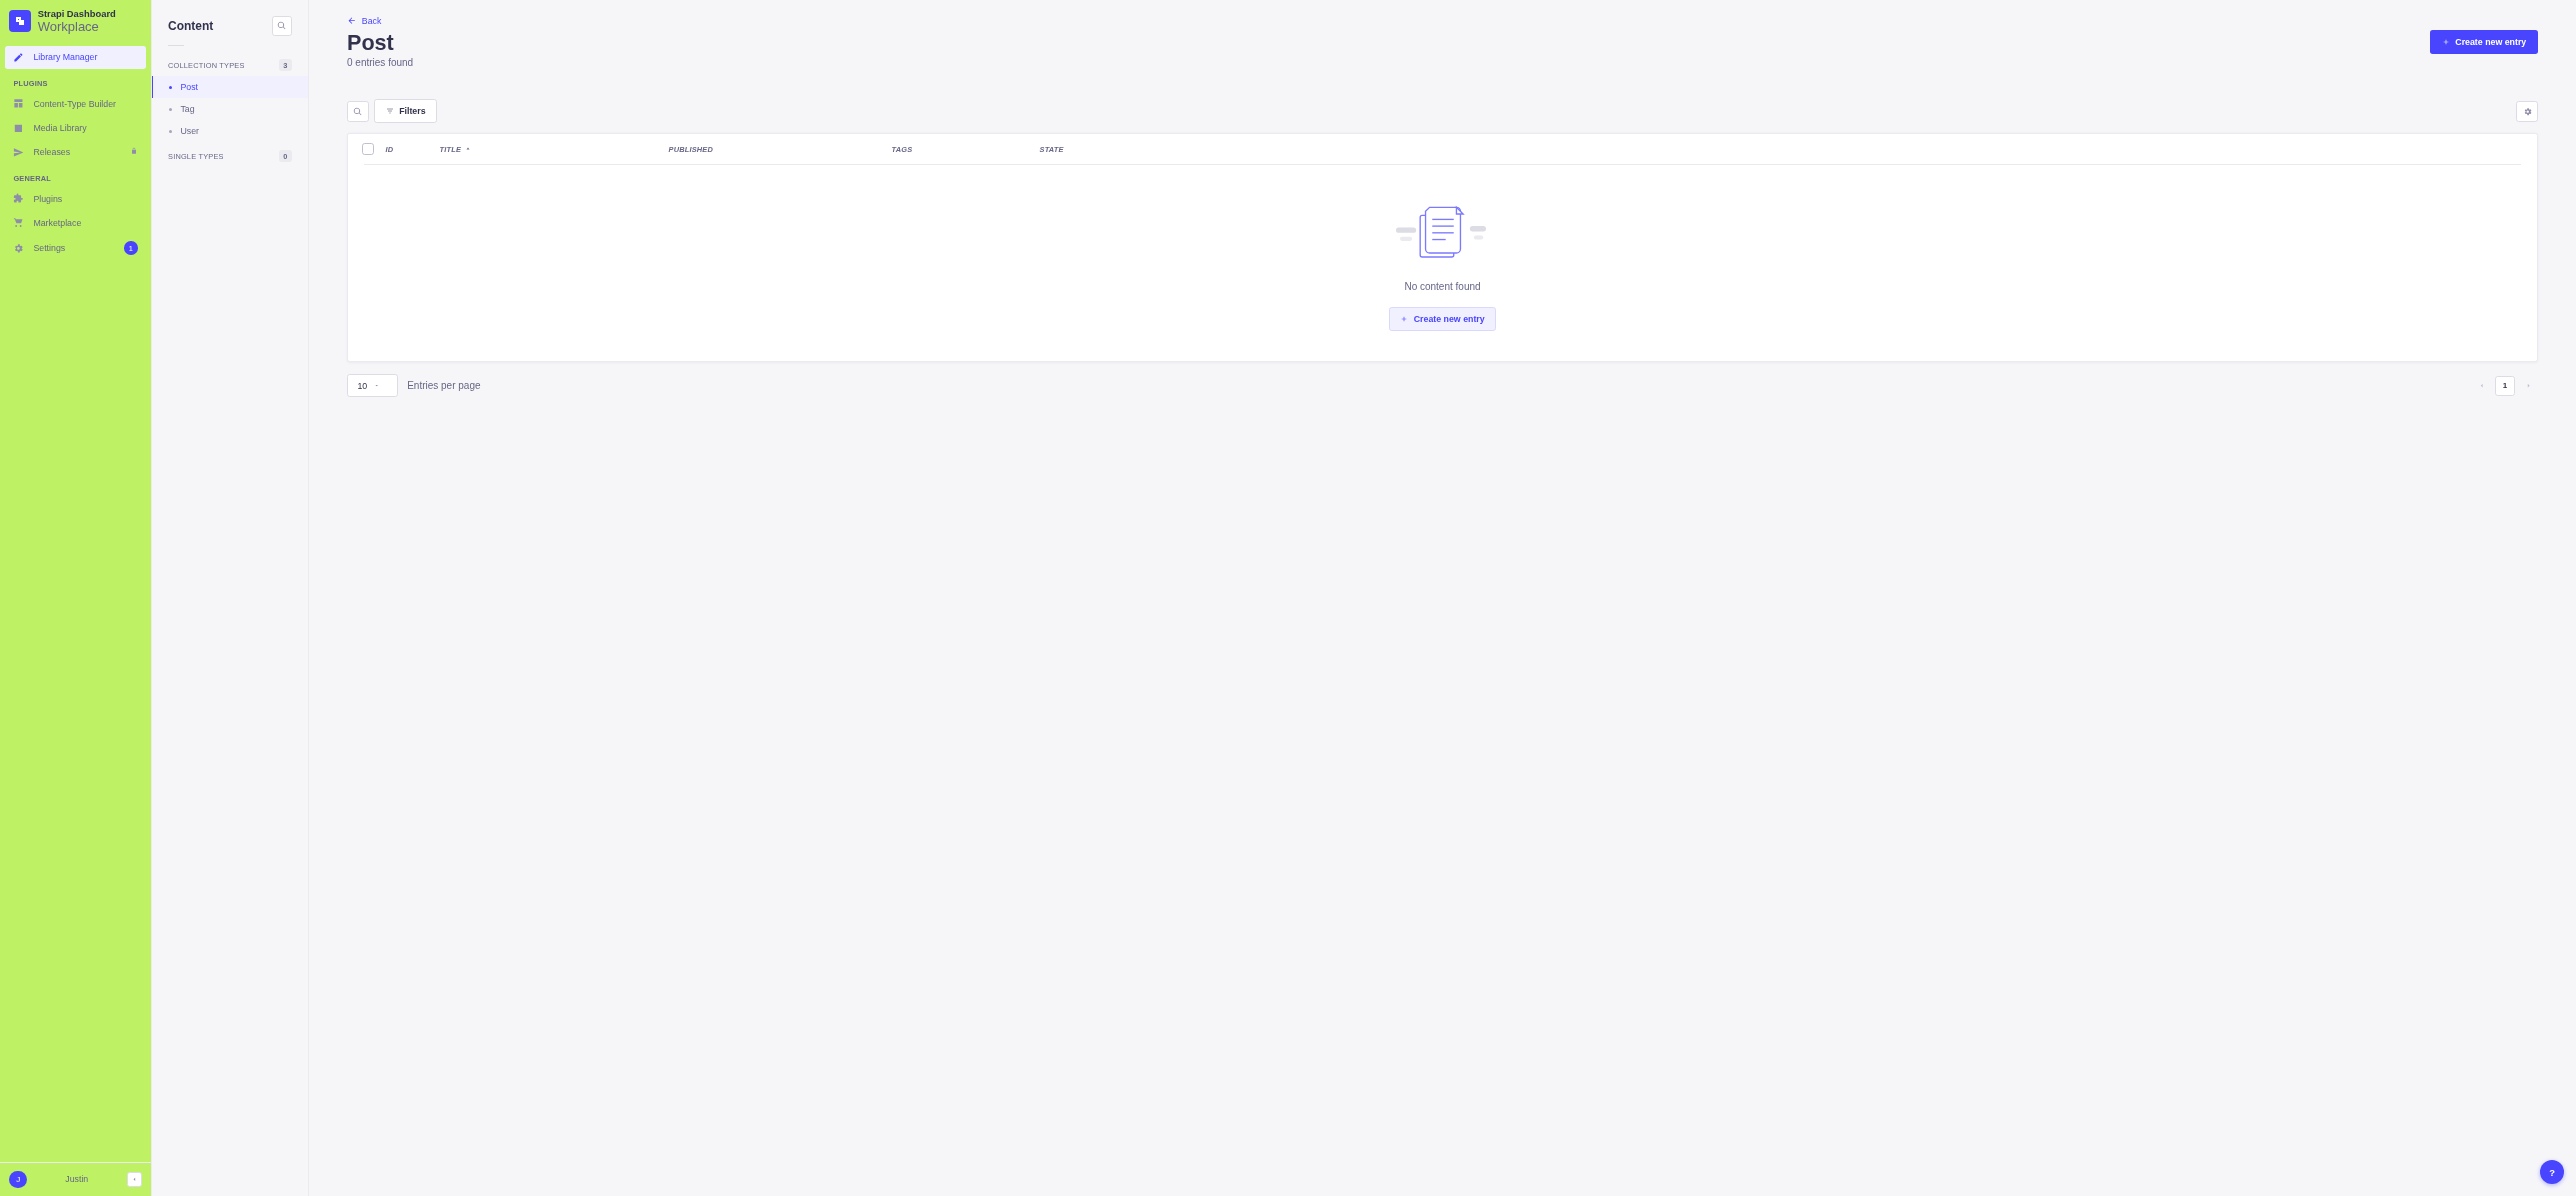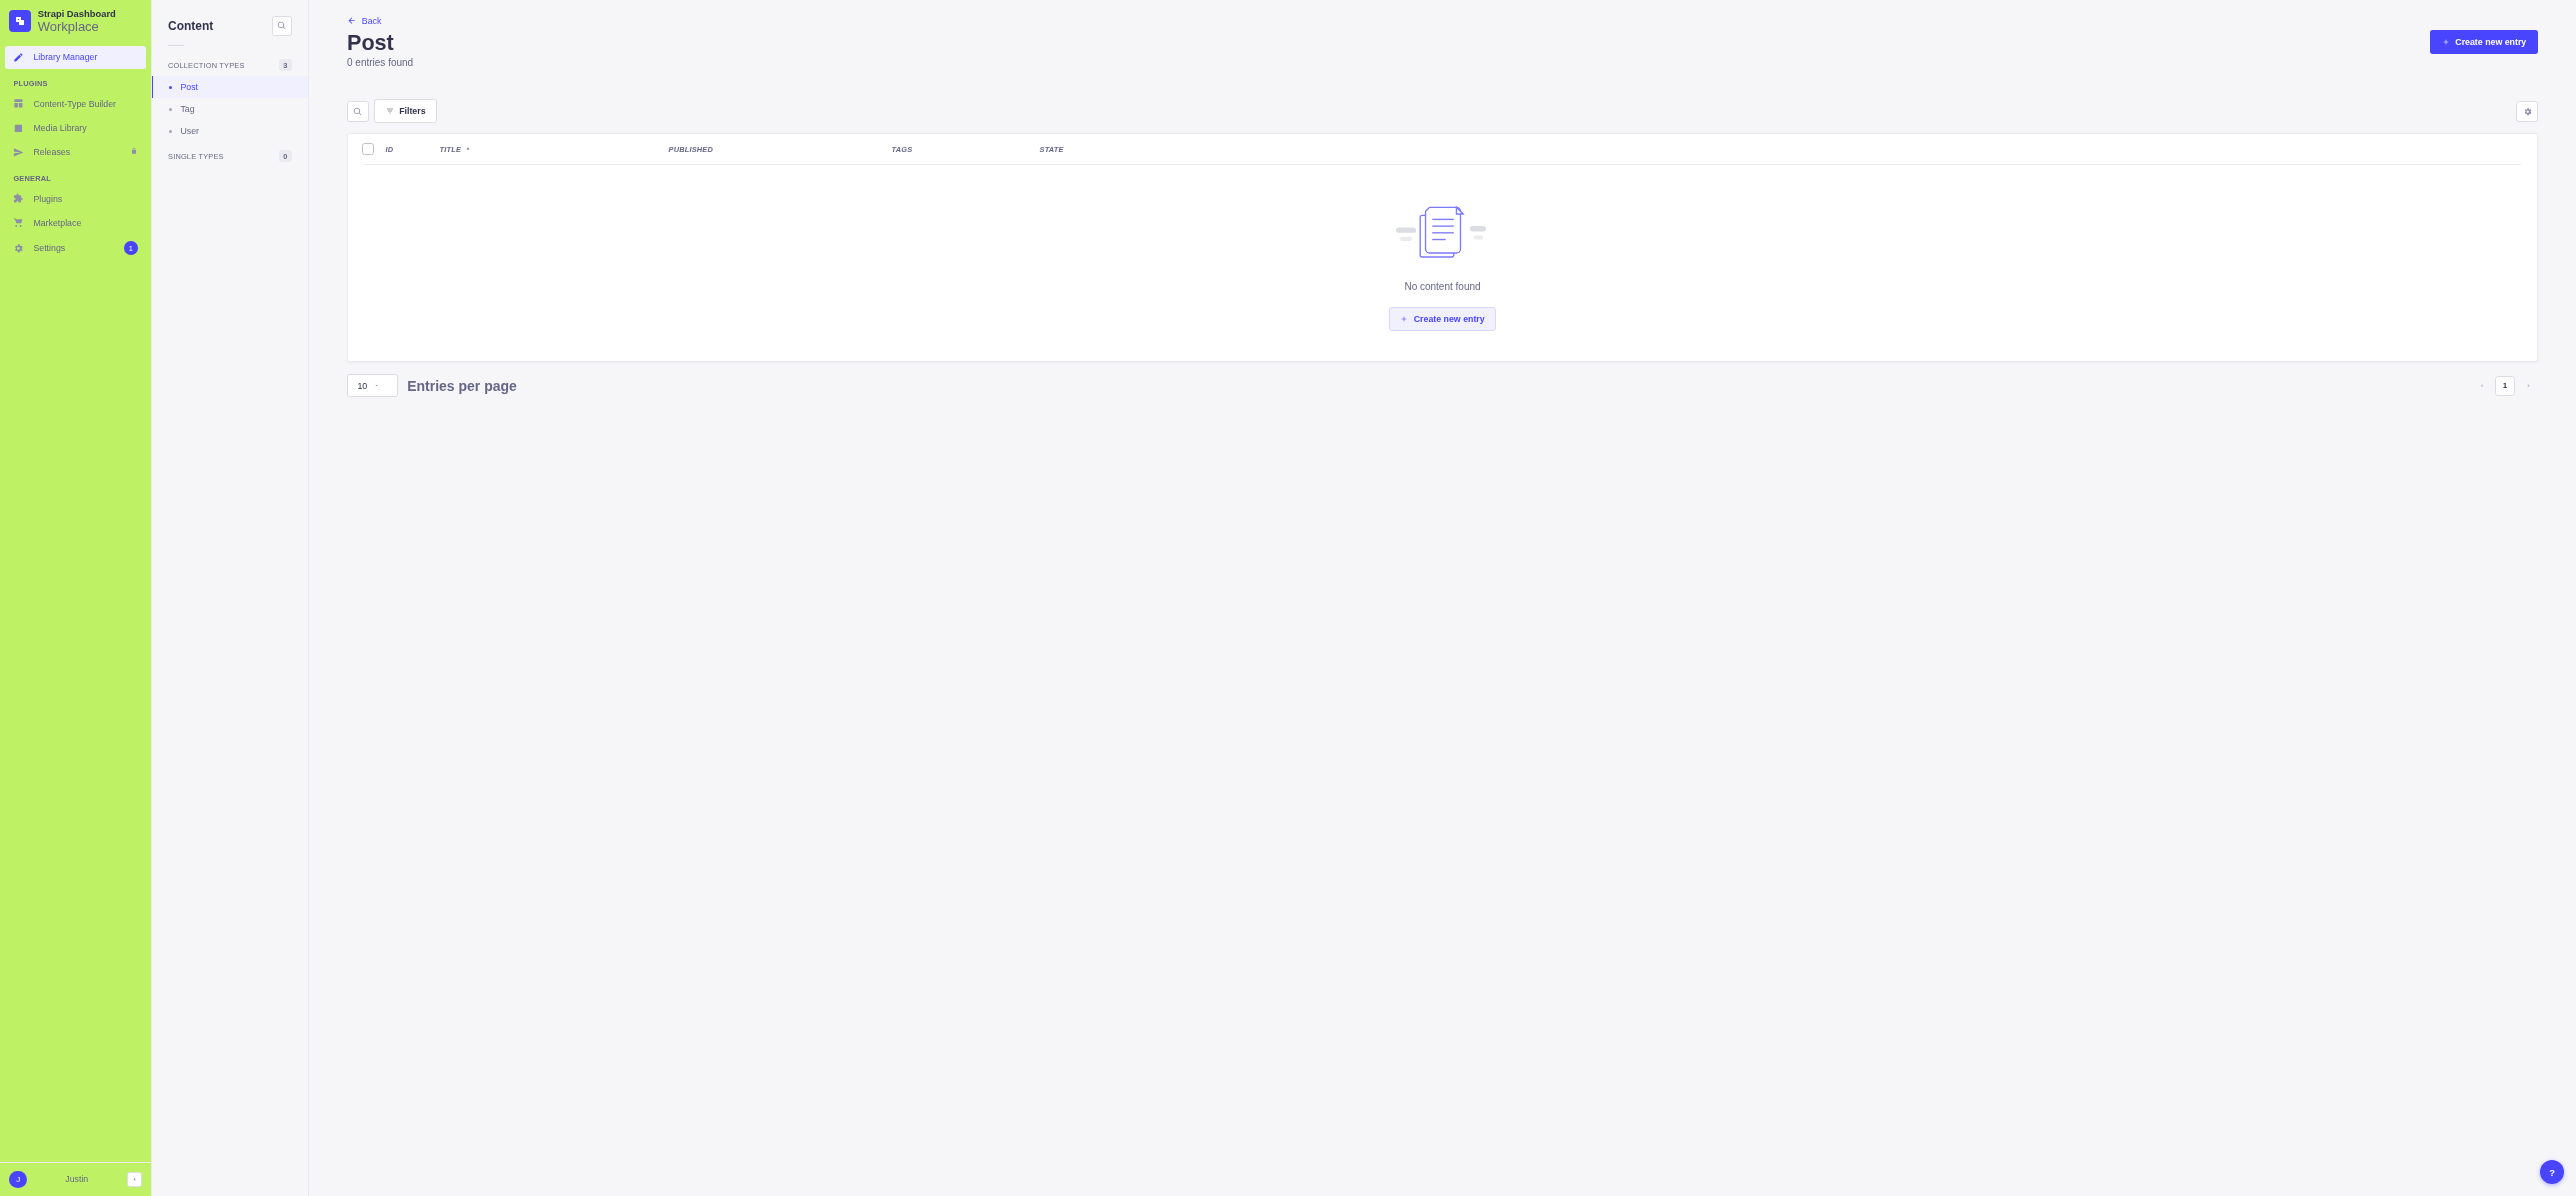--- a/index.html
+++ b/index.html
@@ -74,21 +74,21 @@
 .th-tags { width: 148px; }
 .th-state { flex: 1; }
 .sort-icon svg { width: 6px; height: 6px; fill: #666687; }
 .empty-block { padding: 38px 0 30px; display: flex; flex-direction: column; align-items: center; gap: 15px; border-top: 0.7px solid #eaeaef; margin: 0 16px; }
 .empty-msg { color: #666687; font-size: 10px; }
 .empty-illustration svg { width: 94px; height: 61px; }
 
 .pagination-row { display: flex; align-items: center; gap: 9.4px; margin-top: 12px; justify-content: center; }
 .select { background: #fff; border: 0.7px solid #dcdce4; border-radius: 2.7px; padding: 5.4px 17.5px 5.4px 9.4px; font-size: 8.8px; position: relative; cursor: pointer; display: inline-flex; align-items: center; gap: 6.7px; }
 .select .caret svg { width: 5.4px; height: 5.4px; fill: #8e8ea9; }
-.epp { color: #666687; font-size: 14px; font-weight: bold; }
+.epp { color: #666687; font-size: 10px; }
 .pagination-row .spacer { flex: 1; }
 .pager { display: flex; align-items: center; gap: 4px; }
 .page-arrow { width: 19px; height: 19px; display: flex; align-items: center; justify-content: center; cursor: pointer; }
 .page-arrow svg { width: 7.4px; height: 7.4px; fill: #c0c0cf; }
 .page-num { border: 0.7px solid #dcdce4; background: #fff; border-radius: 2.7px; width: 20px; height: 20px; display: flex; align-items: center; justify-content: center; font-size: 8px; font-weight: 600; color: #32324d; }
 
 .fab { position: fixed; bottom: 12px; right: 12px; width: 24px; height: 24px; border-radius: 50%; background: #4945ff; color: #fff; display: flex; align-items: center; justify-content: center; cursor: pointer; font-weight: 600; box-shadow: 0 1.3px 4px rgba(73,69,255,.4); }
 .chk { width: 12px; height: 12px; border: 0.7px solid #c0c0cf; border-radius: 2.7px; background: #fff; cursor: pointer; }
 </style>
 </head>

